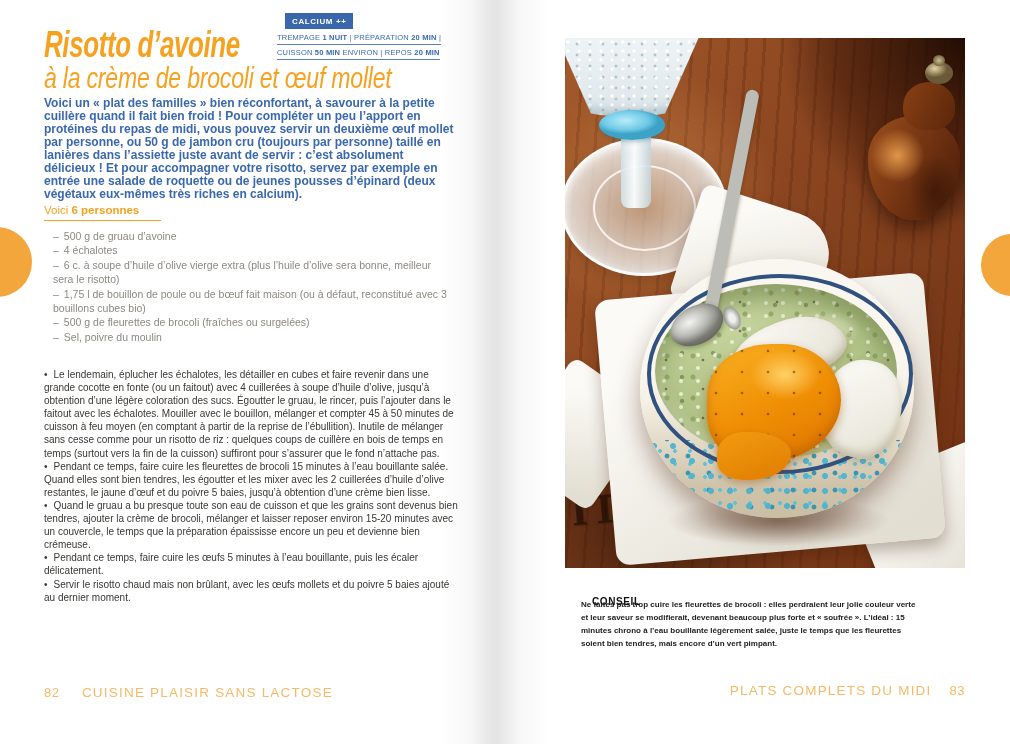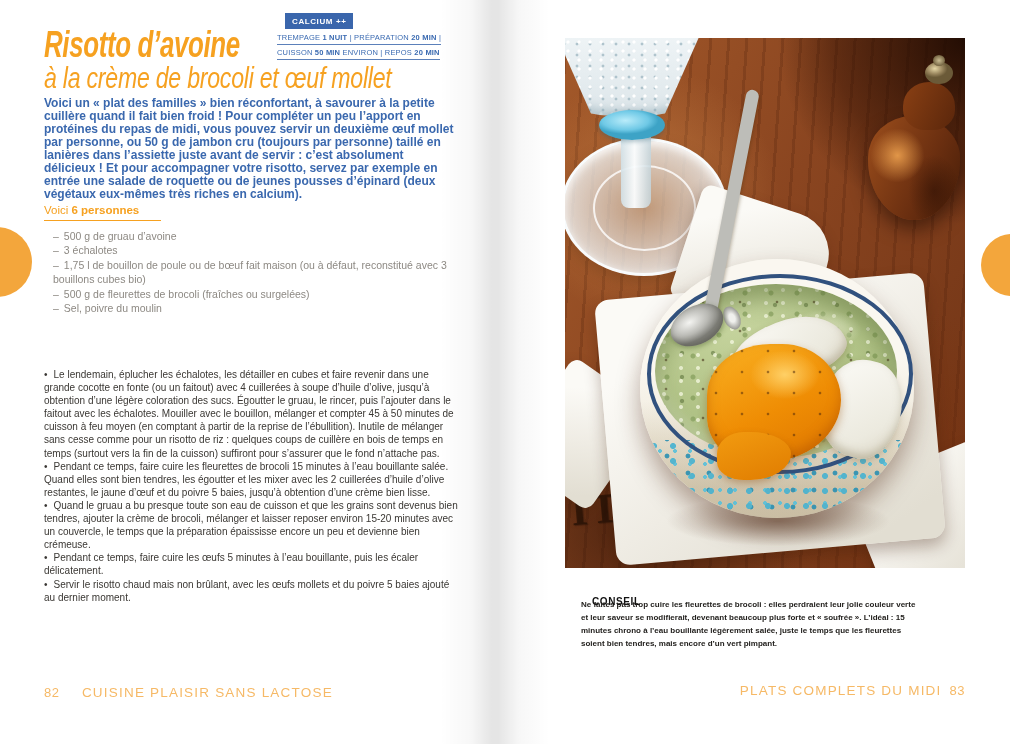--- a/index.html
+++ b/index.html
@@ -42,21 +42,21 @@
   .ing{display:block;}
   .dash{margin-right:5px;}
 
   .steps{position:absolute;left:44px;top:368px;width:416px;
     color:#3A3733;font-size:10px;line-height:13.1px;}
   .step{display:block;}
   .bullet{margin-right:6px;}
 
   .footer{position:absolute;top:683px;color:#F6B966;}
   .footer-left{left:44px;}
-  .footer-right{right:45px;display:flex;align-items:baseline;gap:8px;margin-left:12px;}
+  .footer-right{right:45px;display:flex;align-items:baseline;gap:18px;margin-left:12px;}
   .pagenum{font-size:13px;letter-spacing:.5px;}
   .chapter{font-size:13.5px;letter-spacing:1.2px;margin-left:18px;}
   .footer-right .chapter{margin-left:0;}
 
   
   .photo{position:absolute;left:565px;top:38px;width:400px;height:530px;margin:0;overflow:hidden;
     background:
       radial-gradient(60% 45% at 100% 0%, rgba(22,6,0,.88), rgba(45,14,2,.45) 55%, rgba(0,0,0,0) 78%),
       radial-gradient(45% 35% at 22% 30%, rgba(225,155,85,.45), rgba(0,0,0,0) 70%),
       radial-gradient(60% 40% at 15% 92%, rgba(35,12,3,.55), rgba(0,0,0,0) 75%),
@@ -211,22 +211,23 @@
     <p class="intro">Voici un « plat des familles » bien réconfortant, à savourer à la petite cuillère quand il fait bien froid ! Pour compléter un peu l’apport en protéines du repas de midi, vous pouvez servir un deuxième œuf mollet par personne, ou 50 g de jambon cru (toujours par personne) taillé en lanières dans l’assiette juste avant de servir : c’est absolument délicieux ! Et pour accompagner votre risotto, servez par exemple en entrée une salade de roquette ou de jeunes pousses d’épinard (deux végétaux eux-mêmes très riches en calcium).</p>
 
     <div class="servings">
       <span>Voici </span><b>6 personnes</b>
     </div>
 
     <div class="ingredients">
 
         <div class="ing"><span class="dash">–</span><span>500 g de gruau d’avoine</span></div>
 
-        <div class="ing"><span class="dash">–</span><span>3 échalotes</span></div>
-
+        <div class="ing"><span class="dash">–</span><span>4 échalotes</span></div>
+
+        <div class="ing"><span class="dash">–</span><span>6 c. à soupe d’huile d’olive vierge extra (plus l’huile d’olive sera bonne, meilleur sera le risotto)</span></div>
 
         <div class="ing"><span class="dash">–</span><span>1,75 l de bouillon de poule ou de bœuf fait maison (ou à défaut, reconstitué avec 3 bouillons cubes bio)</span></div>
 
         <div class="ing"><span class="dash">–</span><span>500 g de fleurettes de brocoli (fraîches ou surgelées)</span></div>
 
 
         <div class="ing"><span class="dash">–</span><span>Sel, poivre du moulin</span></div>
       </div>
 
     <div class="steps">

